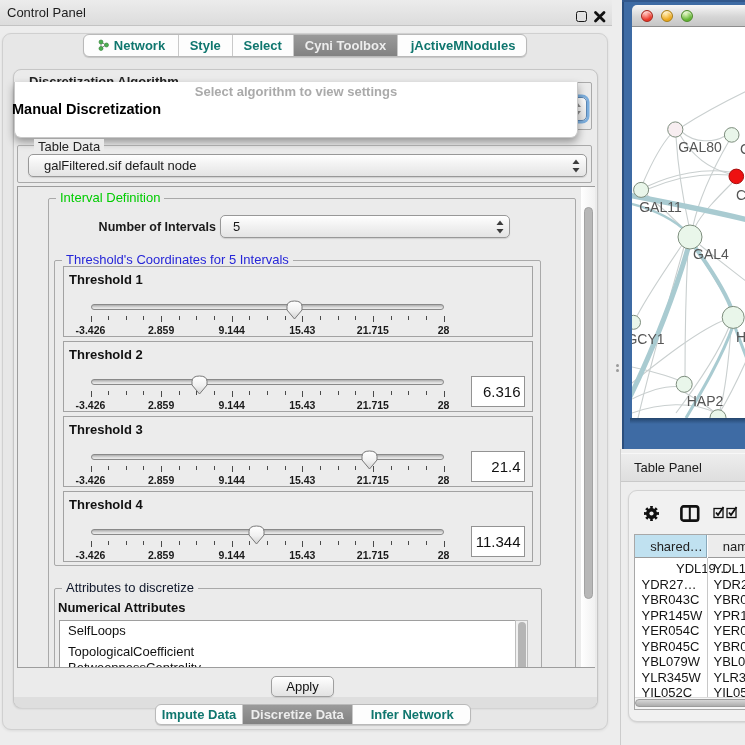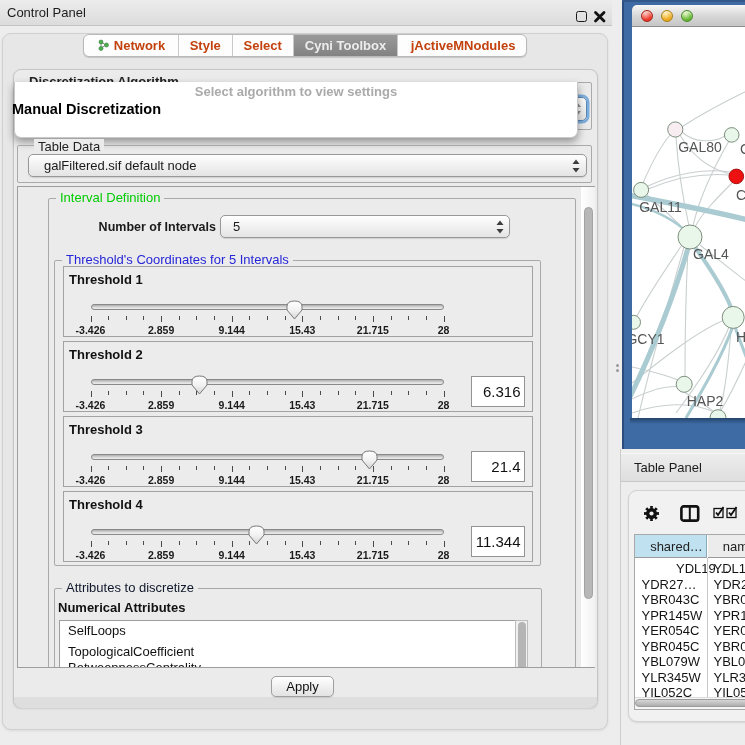--- a/index.html
+++ b/index.html
@@ -4,21 +4,21 @@
 #page{position:relative;width:745px;height:745px;overflow:hidden;background:#ededed;font-family:"Liberation Sans", sans-serif;}
 .a{position:absolute;box-sizing:border-box;}
 .fld{position:absolute;box-sizing:border-box;border:1px solid #a9a9a9;border-radius:2px;}
 .leg{position:absolute;font-size:13px;line-height:16px;padding:0 4px;background:#ebebeb;white-space:nowrap;}
 .combo{position:absolute;box-sizing:border-box;border:1px solid #989898;border-radius:5px;background:linear-gradient(#ffffff,#f2f2f2 45%,#e4e4e4);box-shadow:0 1px 1px rgba(0,0,0,.12);}
 .ct{position:absolute;font-size:13px;color:#1a1a1a;white-space:nowrap;}
 .tick{position:absolute;width:1px;background:#4a4a4a;}
 .tlab{position:absolute;font-size:10.5px;font-weight:bold;color:#1a1a1a;text-align:center;width:50px;}
 .thr{position:absolute;box-sizing:border-box;border:1px solid #a2a2a2;background:#ececec;}
 .vbox{position:absolute;box-sizing:border-box;background:#fff;border:1px solid #939393;font-size:15px;color:#111;text-align:right;padding-right:3.5px;}
-.seg{display:inline-block;height:100%;box-sizing:border-box;text-align:center;font-size:13px;font-weight:bold;color:#c2410c;}
+.seg{display:inline-block;height:100%;box-sizing:border-box;text-align:center;font-size:13px;font-weight:bold;color:#0f766e;}
 </style></head><body>
 <div id="page">
 <div class="a" style="left:0;top:0;width:612px;height:26px;background:linear-gradient(#ececec,#dcdcdc);border-bottom:1px solid #c3c3c3;"></div>
 <div class="a" style="left:7px;top:5px;font-size:13px;color:#1c1c1c;">Control Panel</div>
 <div class="a" style="left:576px;top:11px;width:11px;height:11px;border:1.8px solid #1a1a1a;border-radius:2.5px;"></div>
 <svg class="a" style="left:592px;top:9px;" width="16" height="16" viewBox="0 0 16 16">
       <path d="M3.5,3.5 L12,12 M12,3.5 L3.5,12" stroke="#111" stroke-width="2.8" stroke-linecap="round"></path>
     </svg>
 <div class="a" style="left:2px;top:33px;width:606px;height:697px;background:#e7e7e7;border:1px solid #d0d0d0;border-radius:9px;box-shadow:0 1px 3px rgba(0,0,0,.08);"></div>
 <div class="a" style="left:13px;top:69px;width:585px;height:639px;background:#ebebeb;border:1px solid #c6c6c6;border-radius:8px;box-shadow:0 1px 2px rgba(0,0,0,.12);"></div>
@@ -236,20 +236,25 @@
 <div class="a" style="left:50px;top:435.5px;font-size:13px;color:#111;">SelfLoops</div>
 <div class="a" style="left:50px;top:457px;font-size:13px;color:#111;">TopologicalCoefficient</div>
 <div class="a" style="left:50px;top:473px;font-size:13px;color:#111;">BetweennessCentrality</div>
 <div class="a" style="left:497px;top:433px;width:13px;height:60px;background:#f0f0f0;border:1px solid #bdbdbd;"></div>
 <div class="a" style="left:499.5px;top:435px;width:8px;height:58px;border-radius:4px;background:#b5b5b5;"></div>
 </div>
 <div class="a" style="left:581px;top:187px;width:14px;height:480px;background:linear-gradient(90deg,#ffffff,#f1f1f1);"></div>
 <div class="a" style="left:583.5px;top:207px;width:9px;height:392px;border-radius:5px;background:#b7b7b7;border:1px solid #a2a2a2;"></div>
 <div class="a" style="left:14px;top:697px;width:583px;height:11px;background:#dedede;border-radius:0 0 8px 8px;"></div>
 <div class="a" style="left:271px;top:676px;width:63px;height:21px;border:1px solid #9f9f9f;border-radius:5px;background:linear-gradient(#ffffff,#ededed 60%,#e2e2e2);text-align:center;font-size:13px;color:#111;line-height:19px;box-shadow:0 1px 1px rgba(0,0,0,.1);">Apply</div>
+<div class="a" style="left:155px;top:703.5px;width:316px;height:21px;border:1px solid #b9b9b9;border-radius:6px;background:#fdfdfd;overflow:hidden;white-space:nowrap;font-size:0;box-shadow:0 1px 1px rgba(0,0,0,.15);">
+<div class="seg" style="width:86px;line-height:19px;">Impute Data</div>
+<div class="seg" style="width:109.5px;line-height:19px;border-left:1px solid #c9c9c9;background:linear-gradient(#9a9a9a,#828282);color:#ededed;">Discretize Data</div>
+<div class="seg" style="width:120.5px;line-height:19px;border-left:1px solid #c9c9c9;">Infer Network</div>
+</div>
 <div class="a" style="left:615.5px;top:364px;width:3px;height:3px;border-radius:50%;background:#9a9a9a;"></div>
 <div class="a" style="left:615.5px;top:369px;width:3px;height:3px;border-radius:50%;background:#9a9a9a;"></div>
 <div class="a" style="left:620px;top:449px;width:1px;height:296px;background:#cccccc;"></div>
 <div class="a" style="left:622px;top:0;width:123px;height:449px;background:#3e6ba4;"></div>
 <div class="a" style="left:622px;top:0;width:2px;height:449px;background:#2b4e7c;"></div>
 <div class="a" style="left:622px;top:0;width:123px;height:2px;background:#32588c;"></div>
 <div class="a" style="left:630px;top:418px;width:115px;height:6px;background:linear-gradient(#24456c,#3e6ba4);"></div>
 <div class="a" style="left:632px;top:5px;width:113px;height:22px;border-radius:5px 0 0 0;background:linear-gradient(#f7f7f7,#d6d6d6 55%,#c6c6c6);border-bottom:1px solid #8e8e8e;"></div>
 <div class="a" style="left:641px;top:10px;width:12px;height:12px;border-radius:50%;background:radial-gradient(circle at 38% 28%,#ffb0a8 8%,#ea3527 65%);border:1px solid #a3251b;box-shadow:inset 0 1.5px 1.5px rgba(255,255,255,.65);"></div>
 <div class="a" style="left:661px;top:10px;width:12px;height:12px;border-radius:50%;background:radial-gradient(circle at 38% 28%,#ffe6a0 8%,#eca81c 65%);border:1px solid #a87e15;box-shadow:inset 0 1.5px 1.5px rgba(255,255,255,.65);"></div>

